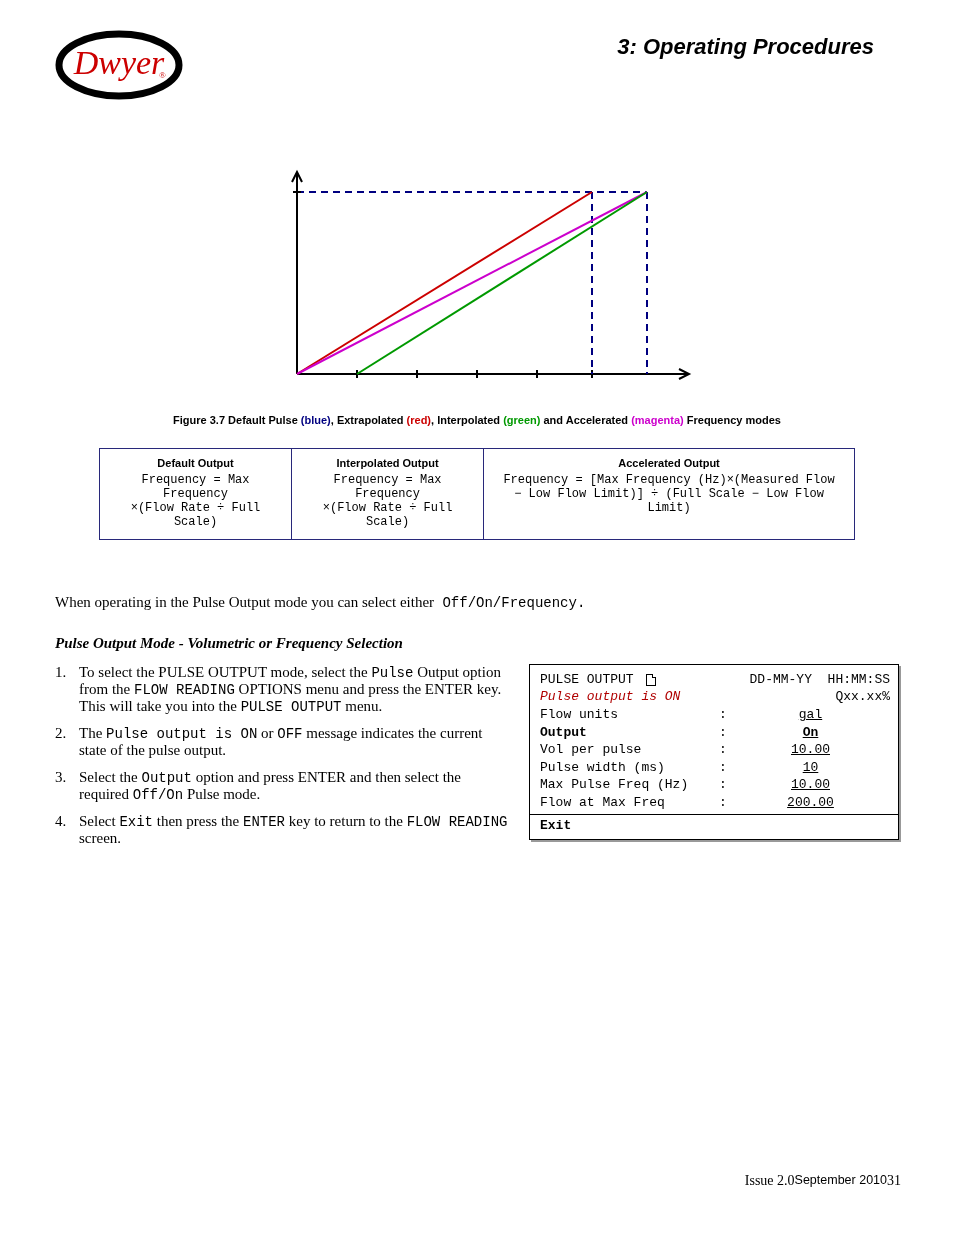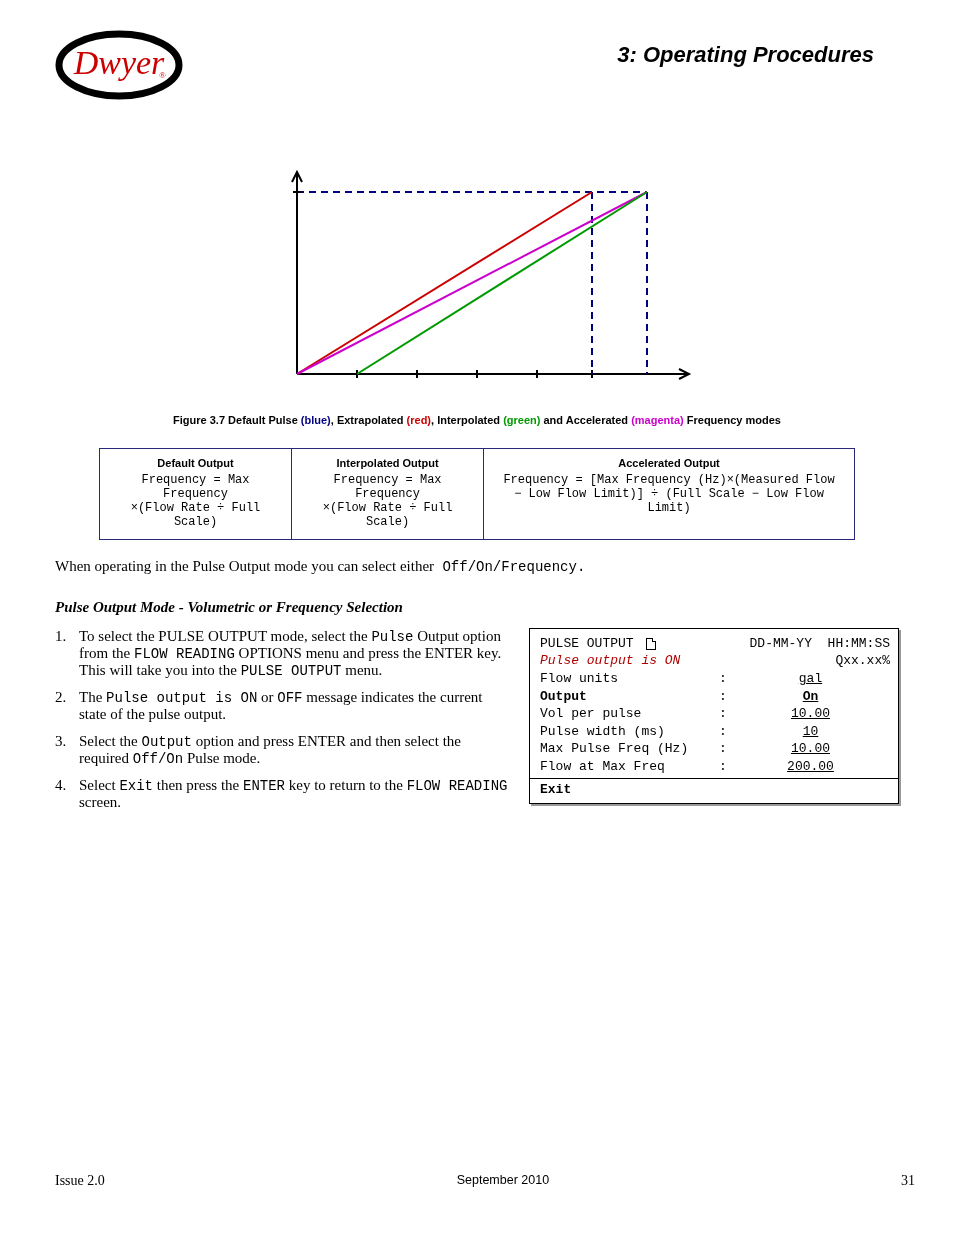--- a/index.html
+++ b/index.html
@@ -17,21 +17,21 @@
     display: flex;
     align-items: flex-start;
     justify-content: space-between;
   }
   .logo { }
   .section-title {
     font-family: Arial, Helvetica, sans-serif;
     font-style: italic;
     font-weight: bold;
     font-size: 22px;
-    margin-top: 12px;
+    margin-top: 4px;
     margin-right: 25px;
   }
 
   .chart-caption {
     text-align: center;
     font-family: Arial, Helvetica, sans-serif;
     font-weight: bold;
     font-size: 11px;
     margin-top: 6px;
   }
@@ -49,21 +49,21 @@
     border: 1px solid #28287a;
     padding: 8px 6px 10px;
     vertical-align: top;
     font-family: Arial, Helvetica, sans-serif;
     font-size: 11px;
     text-align: center;
   }
   .formula-table .eq-line { font-family: "Courier New", monospace; font-size: 12px; }
   .formula-table .head-line { font-weight: bold; display: block; margin-bottom: 4px; }
 
-  .narrative { margin-top: 16px; font-size: 15px; line-height: 1.35; }
+  .narrative { margin-top: 52px; font-size: 15px; line-height: 1.35; }
   .mono { font-family: "Consolas", "Courier New", monospace; font-size: 14px; }
 
   .steps { margin-top: 22px; font-size: 15px; }
   .steps ol { list-style: none; }
   .steps li { margin-bottom: 10px; display:flex; }
   .steps li .num { width: 24px; flex:none; }
 
   .columns {
     display: flex;
     gap: 20px;
@@ -88,23 +88,23 @@
   .panel .red-it { color:#b00000; font-style: italic; }
   .panel .kv { display:flex; }
   .panel .kv .k { width: 175px; }
   .panel .kv .c { width: 16px; text-align:center; }
   .panel .kv .v { flex:1; text-align:center;text-decoration:underline; }
   .panel hr { border:0; border-top:1px solid #000; margin: 3px -8px 2px -10px; }
 
   .footer {
     position:absolute;
     bottom: 46px;
-    left: 55px; right: 39px;
+    left: 55px; right: 53px;
     display:flex;
-    justify-content: space-between;
+    justify-content: flex-end;
     font-size: 14px;
   }
   .footer .date { font-family: Arial, Helvetica, sans-serif; font-size: 12.5px; }
 
   .chart-wrap {
     margin: 50px auto 0;
     width: 440px;
   }
 
 </style>

